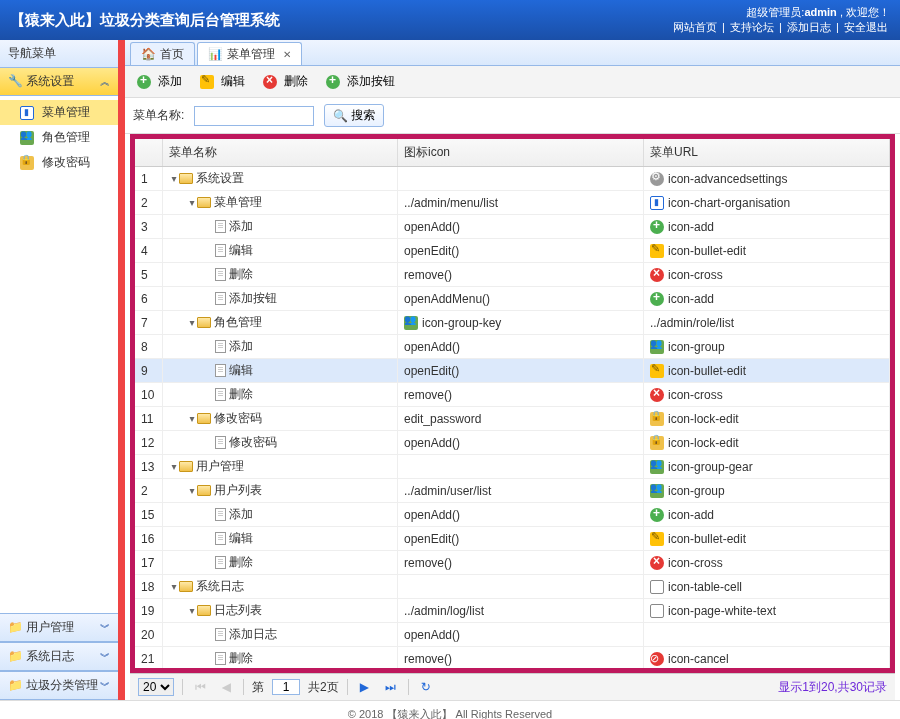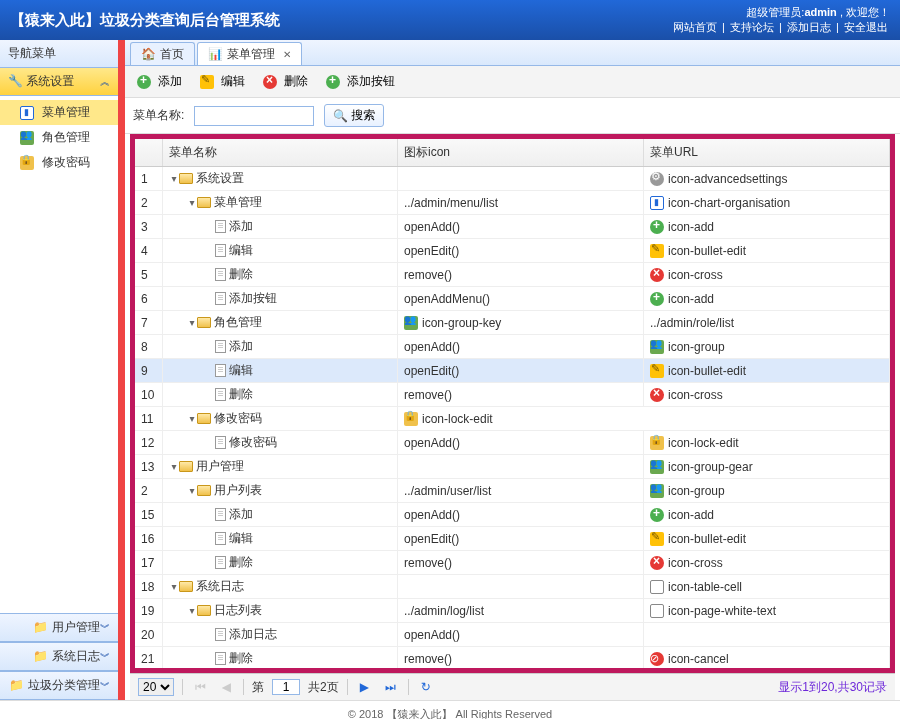--- a/index.html
+++ b/index.html
@@ -14,21 +14,21 @@
 
 .sidebar { width: 125px; border-right: 7px solid #ef4444; display: flex; flex-direction: column; background: #f4f4f4; }
 .panel-header { background: linear-gradient(to bottom, #eff5ff, #d9e8fc); border-bottom: 1px solid #95b8e7; padding: 5px 8px; font-size: 12px; display: flex; justify-content: space-between; align-items: center; cursor: pointer; }
 .panel-header.active { background: linear-gradient(to bottom, #ffe88a, #ffd23f); }
 .chev { font-size: 10px; color: #1a4fa8; }
 .nav-title { background: linear-gradient(to bottom, #eff5ff, #d9e8fc); border-bottom: 1px solid #95b8e7; padding: 5px 8px; font-weight: normal; }
 .tree { flex: 1; background: #fff; padding: 4px 0; }
 .tree-item { padding: 4px 8px 4px 20px; cursor: pointer; display: flex; align-items: center; gap: 4px; }
 .tree-item.selected { background: #ffe88a; }
 .bottom-panels { }
-.bottom-panels .panel-header { border-top: 1px solid #95b8e7; justify-content: flex-end; }
+.bottom-panels .panel-header { border-top: 1px solid #95b8e7; }
 
 .content { flex: 1; display: flex; flex-direction: column; }
 .tabs { background: linear-gradient(to bottom, #eff5ff, #d9e8fc); border-bottom: 1px solid #95b8e7; padding: 2px 5px 0; display: flex; gap: 2px; height: 26px; }
 .tab { background: #fff; border: 1px solid #95b8e7; border-bottom: none; padding: 3px 10px; border-radius: 3px 3px 0 0; cursor: pointer; display: flex; align-items: center; gap: 4px; font-size: 12px; }
 .tab.active { background: #fff; }
 .tab.inactive { background: #e8f1ff; }
 .tab-close { font-size: 10px; color: #666; margin-left: 4px; }
 
 .toolbar { background: #f4f4f4; border-bottom: 1px solid #ddd; padding: 4px 8px; display: flex; gap: 10px; align-items: center; }
 .tb-btn { background: none; border: none; cursor: pointer; display: flex; align-items: center; gap: 3px; font-size: 12px; padding: 3px 4px; }
@@ -294,20 +294,21 @@
     <div class="g-cell col-icon"><span class="ico ico-cross"></span>icon-cross</div>
           </div>
           <div class="grid-row">
     <div class="g-cell col-num">11</div>
     <div class="g-cell col-name">
               <span class="indent" style="width:18px"></span>
               <span class="tree-toggle">▾</span>
               <span class="folder-ico"></span>
               <span>修改密码</span>
             </div>
+    <div class="g-cell col-url">edit_password</div>
     <div class="g-cell col-icon"><span class="ico ico-lock"></span>icon-lock-edit</div>
           </div>
           <div class="grid-row">
     <div class="g-cell col-num">12</div>
     <div class="g-cell col-name">
               <span class="indent" style="width:36px"></span>
               <span class="tree-toggle"></span>
               <span class="file-ico"></span>
               <span>修改密码</span>
             </div>

